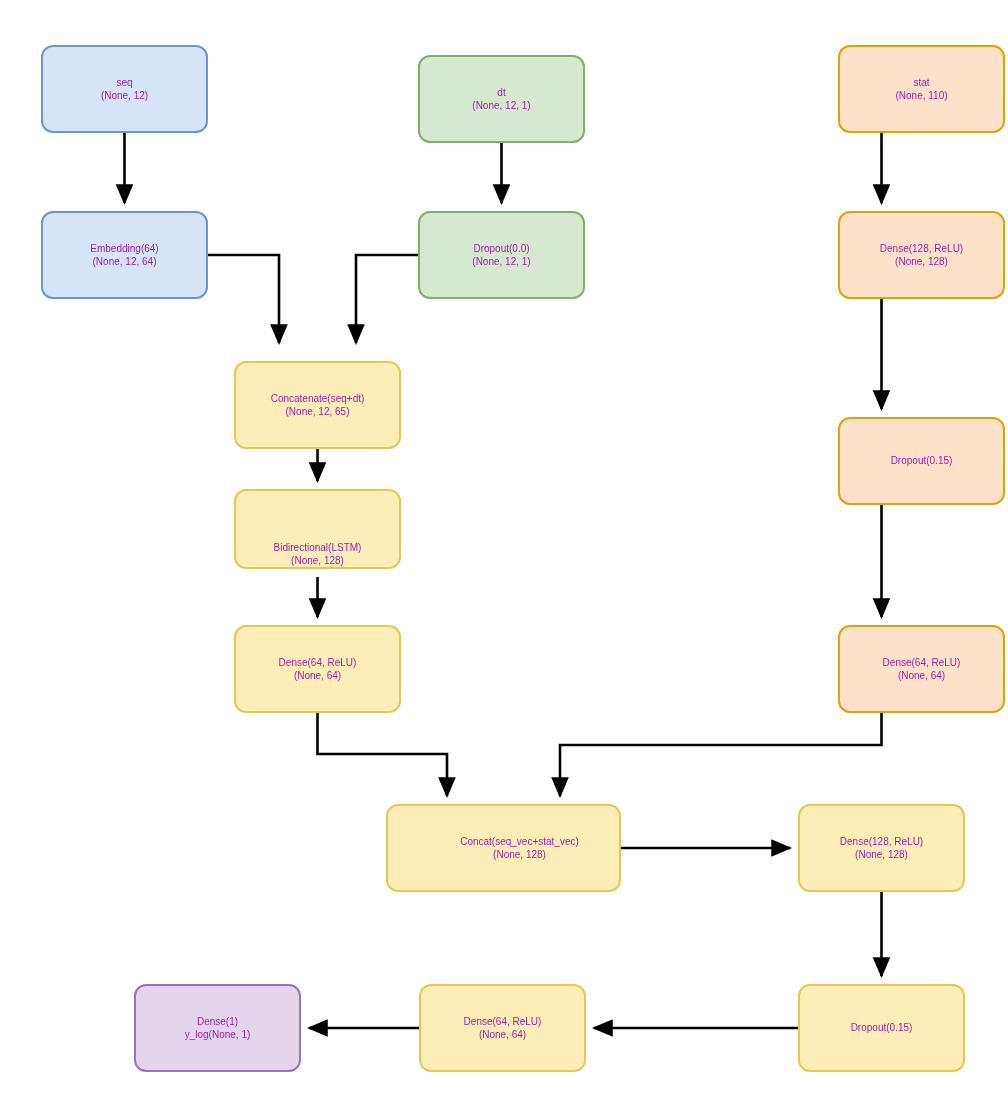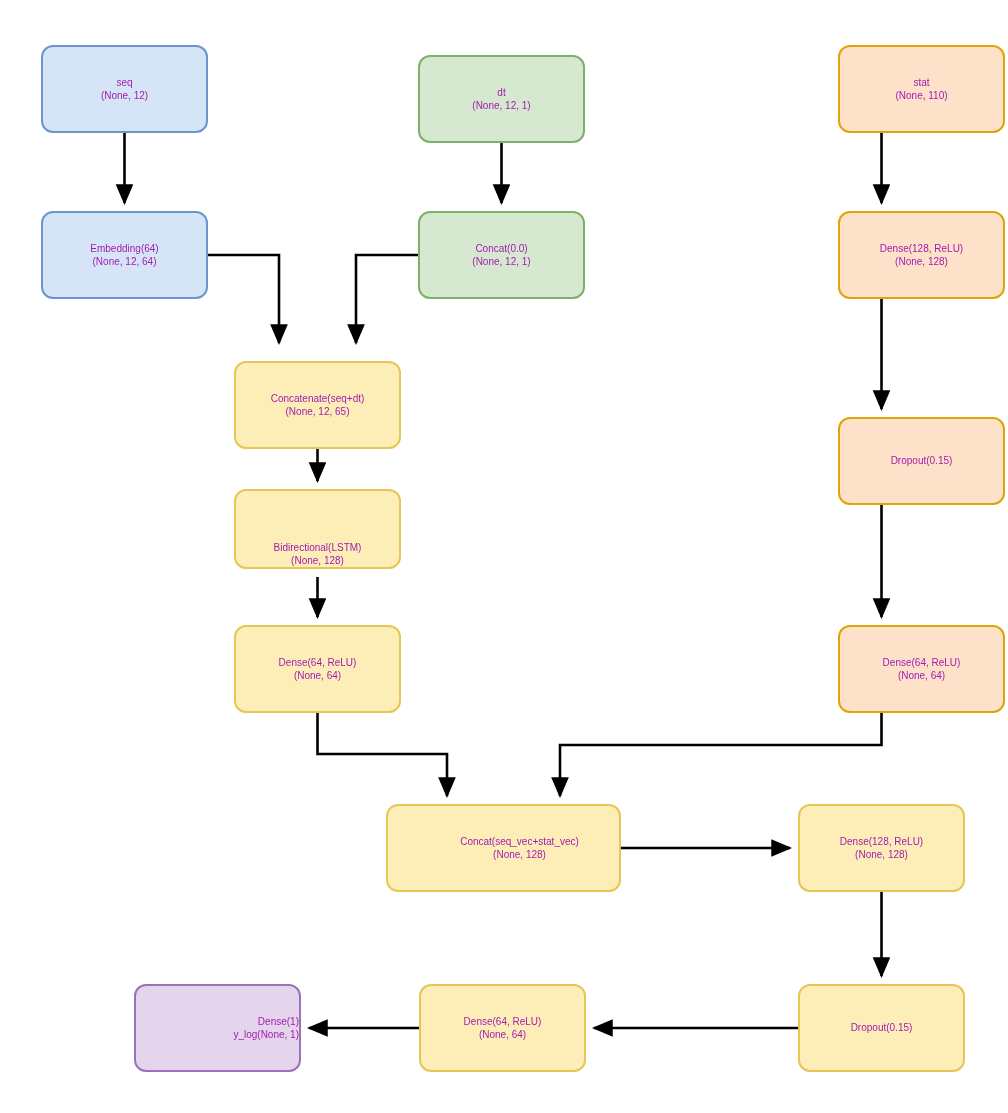--- a/index.html
+++ b/index.html
@@ -92,21 +92,21 @@
       </div>
       <div class="node pal-orange" style="left: 798px; top: 45px; width: 167px; height: 88px;">
         <span class="line1">stat</span>
         <span class="line2">(None, 110)</span>
       </div>
       <div class="node pal-blue" style="left: 41px; top: 211px; width: 167px; height: 88px;">
         <span class="line1">Embedding(64)</span>
         <span class="line2">(None, 12, 64)</span>
       </div>
       <div class="node pal-green" style="left: 418px; top: 211px; width: 167px; height: 88px;">
-        <span class="line1">Concat(0.0)</span>
+        <span class="line1">Dropout(0.0)</span>
         <span class="line2">(None, 12, 1)</span>
       </div>
       <div class="node pal-orange" style="left: 798px; top: 211px; width: 167px; height: 88px;">
         <span class="line1">Dense(128, ReLU)</span>
         <span class="line2">(None, 128)</span>
       </div>
       <div class="node pal-yellow" style="left: 234px; top: 361px; width: 167px; height: 88px;">
         <span class="line1">Concatenate(seq+dt)</span>
         <span class="line2">(None, 12, 65)</span>
       </div>
@@ -133,18 +133,18 @@
         <span class="line1">Dense(128, ReLU)</span>
         <span class="line2">(None, 128)</span>
       </div>
       <div class="node pal-yellow" style="left: 798px; top: 984px; width: 167px; height: 88px;">
         <span class="line1">Dropout(0.15)</span>
       </div>
       <div class="node pal-yellow" style="left: 419px; top: 984px; width: 167px; height: 88px;">
         <span class="line1">Dense(64, ReLU)</span>
         <span class="line2">(None, 64)</span>
       </div>
-      <div class="node pal-purple" style="left: 134px; top: 984px; width: 167px; height: 88px; align-items: flex-end;">
+      <div class="node pal-purple" style="left: 134px; top: 984px; width: 167px; height: 88px;">
         <span class="line1">Dense(1)</span>
         <span class="line2">y_log(None, 1)</span>
       </div>
     </div>
 </div>
 
 </body></html>

